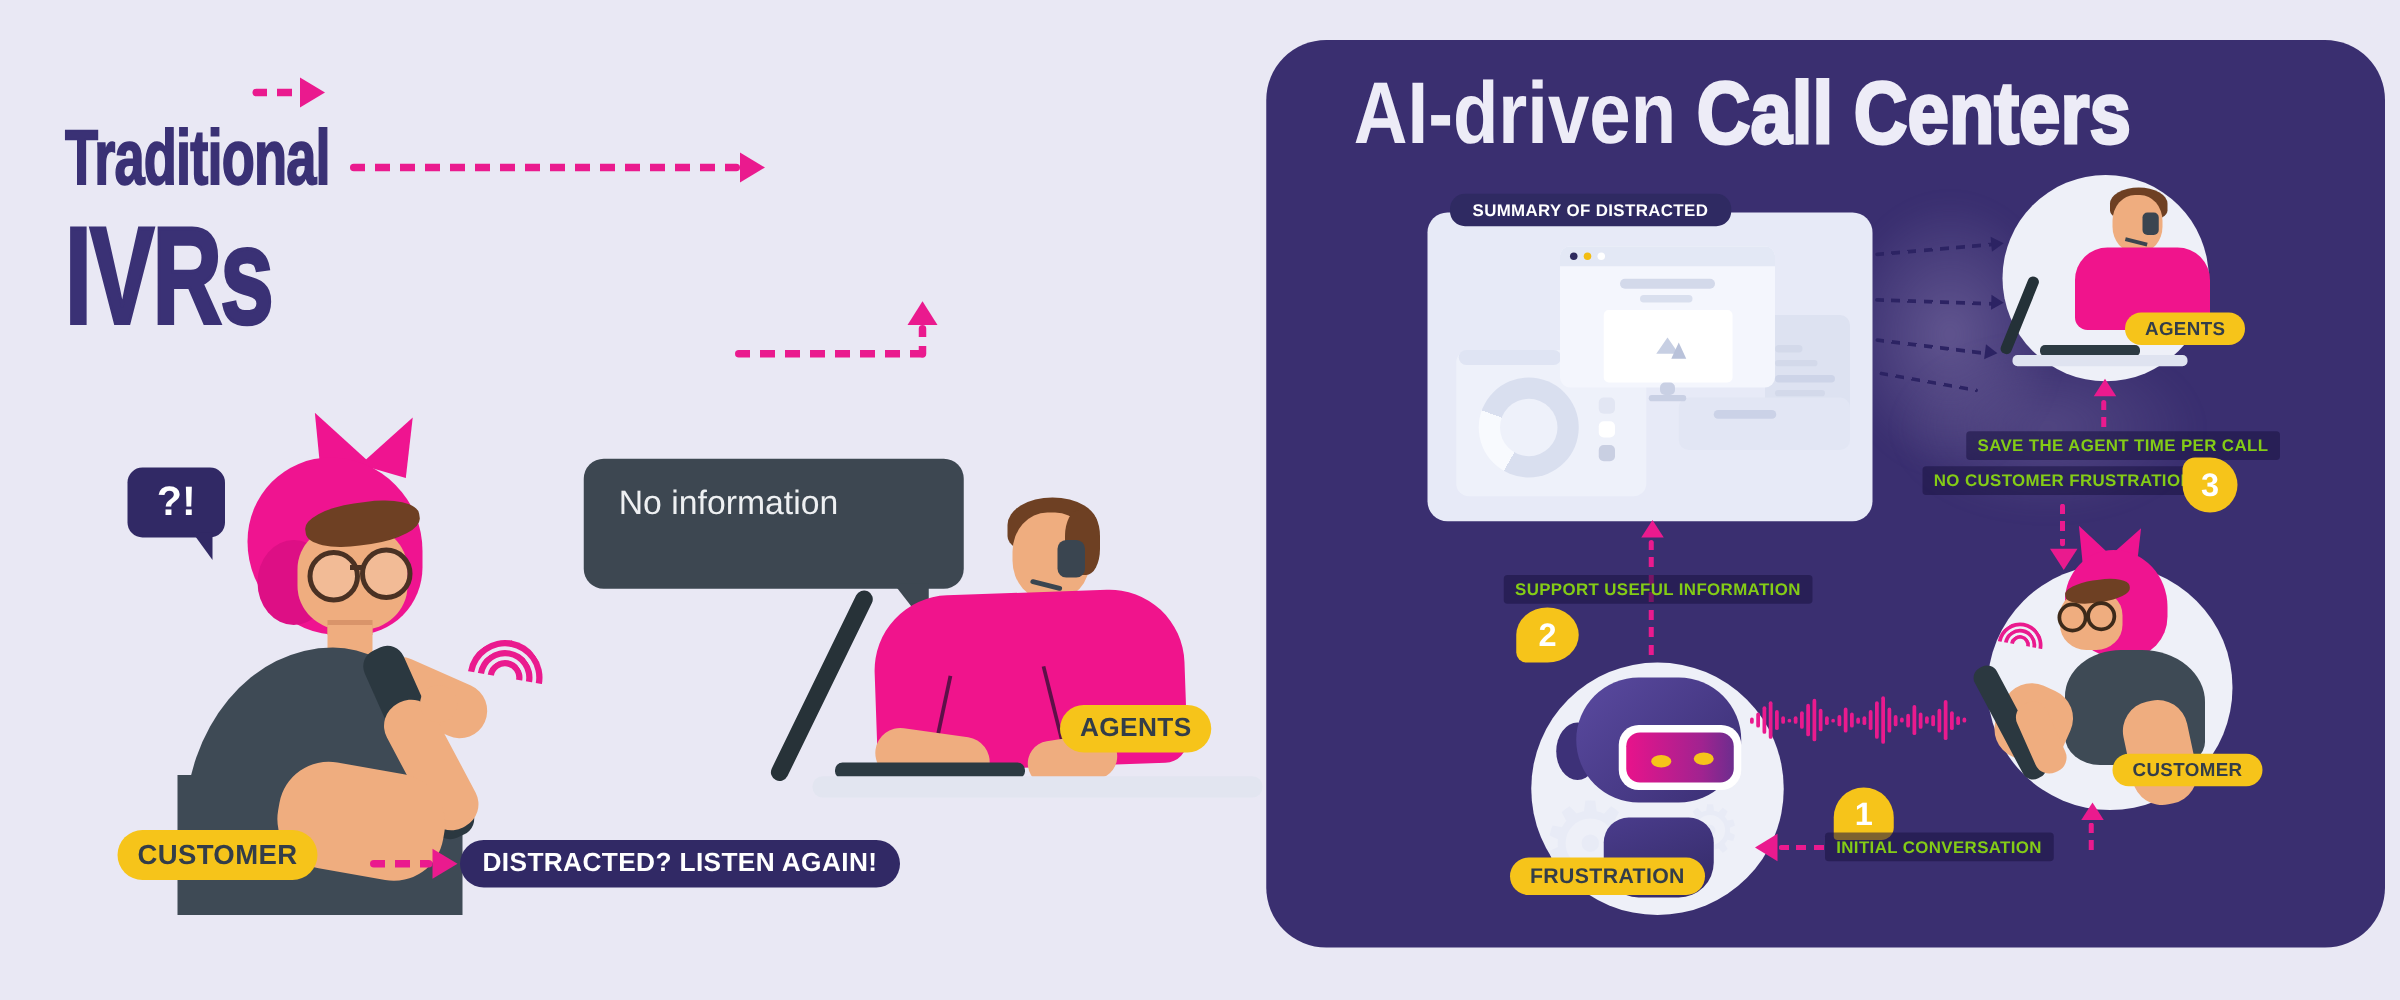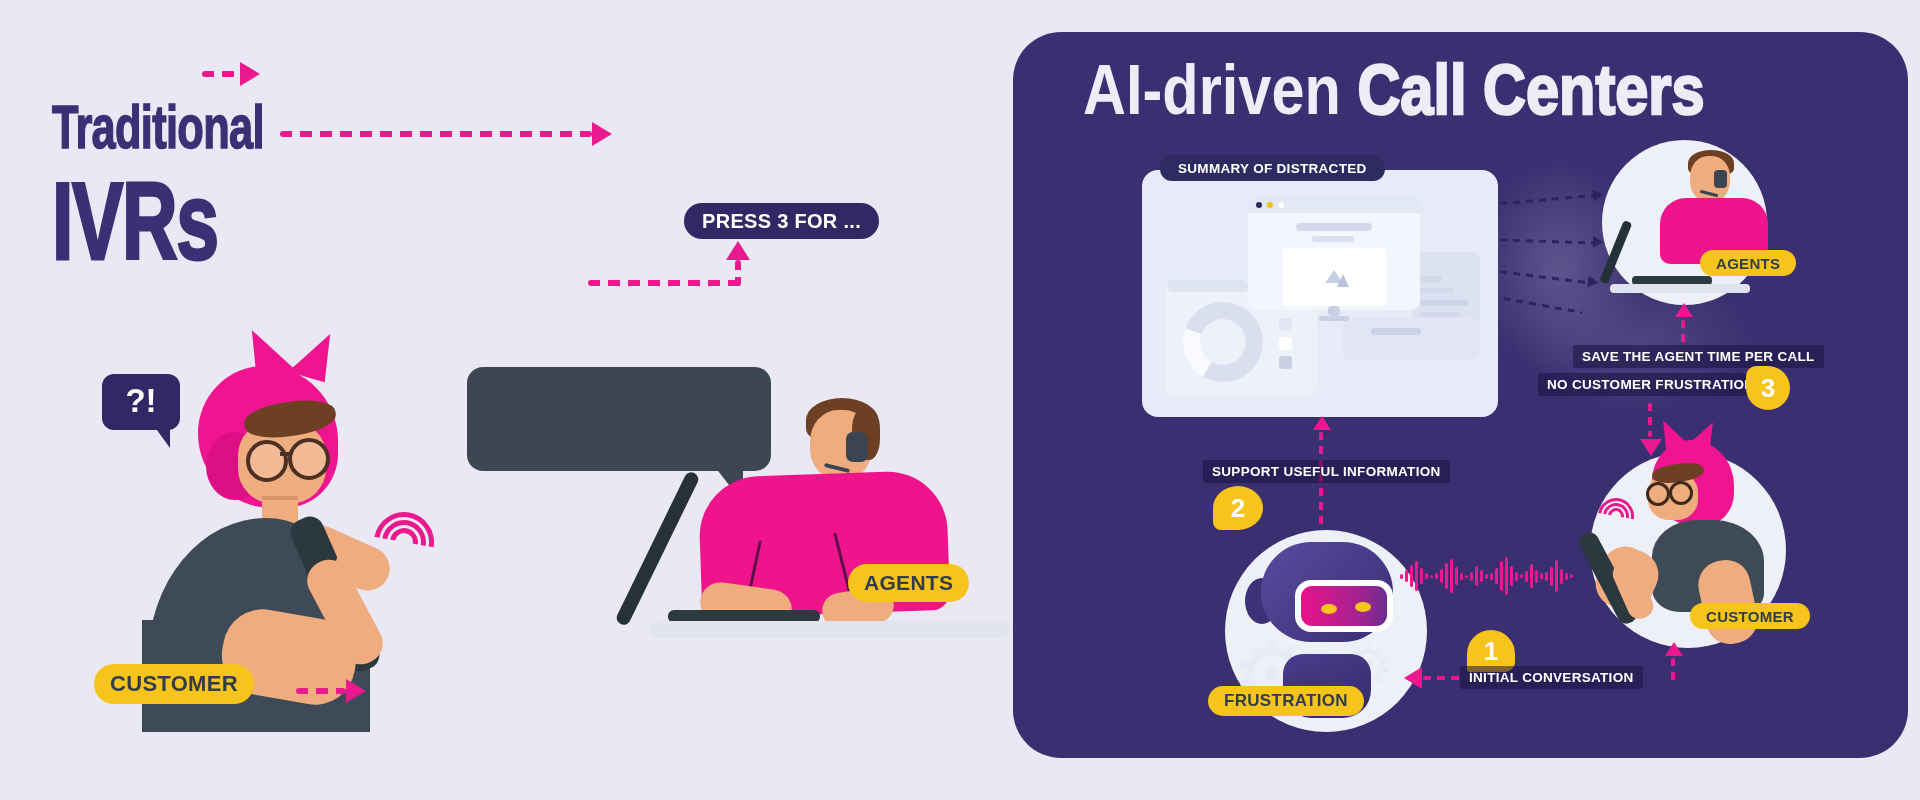--- a/index.html
+++ b/index.html
@@ -9,21 +9,21 @@
 
   
   .pill-navy{position:absolute;background:#312965;color:#fff;font-weight:bold;
     border-radius:22px;display:inline-flex;align-items:center;padding:0 18px;
     white-space:nowrap;letter-spacing:.3px;}
   .pill-yellow{position:absolute;background:#f6c41a;color:#333d49;font-weight:bold;
     border-radius:20px;display:inline-flex;align-items:center;padding:0 16px;
     white-space:nowrap;letter-spacing:.3px;}
   .badge-num{position:absolute;background:#f6c41a;color:#fff;font-weight:bold;
     display:flex;align-items:center;justify-content:center;}
-  .strip{position:absolute;background:rgba(25,18,65,.55);color:#ffffff;font-weight:bold;
+  .strip{position:absolute;background:rgba(25,18,65,.55);color:#84cc16;font-weight:bold;
     font-size:13.5px;letter-spacing:.3px;padding:4px 9px;border-radius:3px;white-space:nowrap;}
 
   
   .dash-h{position:absolute;height:6px;border-radius:3px;
     background:repeating-linear-gradient(90deg,#ea1a8e 0 12px,transparent 12px 20px);}
   .dash-v{position:absolute;width:6px;border-radius:3px;
     background:repeating-linear-gradient(180deg,#ea1a8e 0 10px,transparent 10px 17px);}
   .dash-h.thin{height:4px;background:repeating-linear-gradient(90deg,#ea1a8e 0 8px,transparent 8px 14px);}
   .dash-v.thin{width:4px;background:repeating-linear-gradient(180deg,#ea1a8e 0 8px,transparent 8px 14px);}
   .dash-h.navy{height:3px;background:repeating-linear-gradient(90deg,#2c2363 0 7px,transparent 7px 13px);}
@@ -100,21 +100,20 @@
     <div class="t1">Traditional</div>
     <div class="t2">IVRs</div>
   </div>
 
   <div class="dash-h" style="left:202px;top:71px;width:38px;"></div>
   <div class="tri r" style="left:240px;top:62px;"></div>
 
   <div class="dash-h" style="left:280px;top:131px;width:312px;"></div>
   <div class="tri r" style="left:592px;top:122px;"></div>
 
-  <div class="pill-navy" style="left:684px;top:203px;height:36px;font-size:20px;">PRESS 3 FOR ...</div>
   <div class="tri u" style="left:726px;top:241px;"></div>
   <div class="dash-v" style="left:735px;top:260px;height:26px;"></div>
   <div class="dash-h" style="left:588px;top:280px;width:153px;"></div>
 
   <div class="qbubble">
     <span>?!</span>
     <div class="tail"></div>
   </div>
 
   <div>
@@ -138,20 +137,21 @@
     <div class="abs skin" style="left:336px;top:548px;width:30px;height:30px;border-radius:50%;"></div>
     <div class="abs skin" style="left:222px;top:614px;width:134px;height:86px;border-radius:40px;transform:rotate(10deg);"></div>
     <div class="arc" style="left:390px;top:528px;width:18px;height:18px;"></div>
     <div class="arc" style="left:382px;top:520px;width:34px;height:34px;"></div>
     <div class="arc" style="left:374px;top:512px;width:50px;height:50px;"></div>
   </div>
 
   <div class="pill-yellow" style="left:94px;top:664px;height:40px;font-size:22px;">CUSTOMER</div>
 
   <div class="speech">
+    <div>No information</div>
     <div class="tail"></div>
   </div>
 
   <div>
     <div class="abs" style="left:806px;top:398px;width:72px;height:44px;border-radius:50% 50% 30% 30%;background:#6e4023;"></div>
     <div class="abs skin" style="left:810px;top:410px;width:62px;height:70px;border-radius:45%;"></div>
     <div class="abs" style="left:852px;top:408px;width:28px;height:52px;border-radius:40%;background:#6e4023;"></div>
     <div class="abs" style="left:846px;top:432px;width:22px;height:30px;border-radius:7px;background:#3a4550;"></div>
     <div class="abs" style="left:824px;top:466px;width:26px;height:4px;border-radius:2px;background:#3a4550;transform:rotate(14deg);"></div>
     <div class="abs skin" style="left:824px;top:474px;width:26px;height:16px;"></div>
@@ -162,20 +162,21 @@
     <div class="abs skin" style="left:822px;top:590px;width:72px;height:36px;border-radius:18px;transform:rotate(-9deg);"></div>
     <div class="abs" style="left:688px;top:470px;width:14px;height:168px;border-radius:7px;background:#273238;transform:rotate(26deg);transform-origin:top left;"></div>
     <div class="abs" style="left:668px;top:610px;width:152px;height:13px;border-radius:6px;background:#2c3a42;"></div>
     <div class="abs" style="left:650px;top:621px;width:360px;height:17px;border-radius:8px;background:#e2e5f0;"></div>
   </div>
 
   <div class="pill-yellow" style="left:848px;top:564px;height:38px;font-size:21px;">AGENTS</div>
 
   <div class="dash-h" style="left:296px;top:688px;width:50px;"></div>
   <div class="tri r" style="left:346px;top:679px;"></div>
+  <div class="pill-navy" style="left:368px;top:672px;height:38px;font-size:21px;">DISTRACTED? LISTEN AGAIN!</div>
 
   <div class="panel">
 
     <div class="title-right">
       <span class="t1">AI-driven </span><span class="t2">Call Centers</span>
     </div>
 
     <div class="smoke" style="left:462px;top:128px;width:170px;height:215px;background:radial-gradient(ellipse at center,rgba(130,118,170,.55),rgba(130,118,170,0) 72%);"></div>
     <div class="smoke" style="left:505px;top:240px;width:240px;height:140px;background:radial-gradient(ellipse at center,rgba(120,108,160,.38),rgba(120,108,160,0) 72%);"></div>
 

